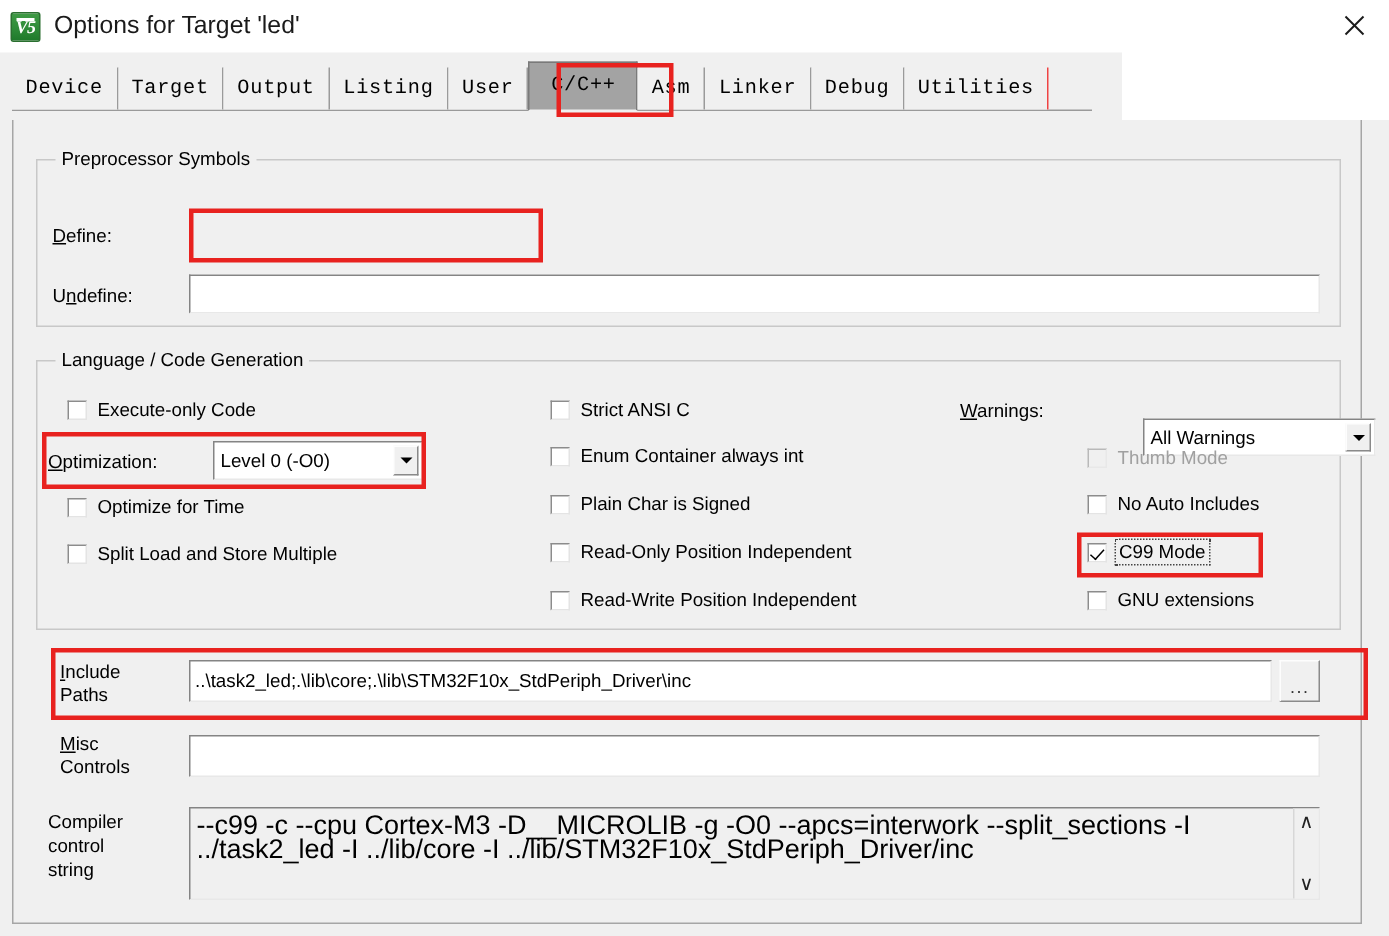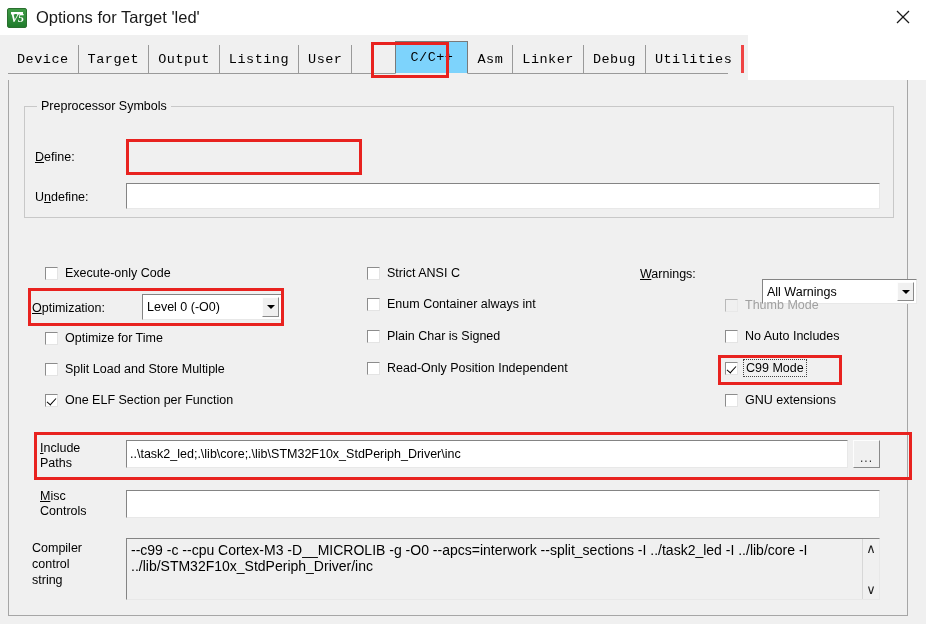--- a/index.html
+++ b/index.html
@@ -93,30 +93,29 @@
     padding: 0 9px;
     display: flex;
     align-items: center;
     background: #f0f0f0;
     border-right: 1px solid #9a9a9a;
     box-sizing: border-box;
     height: 28px;
     letter-spacing: 0.5px;
     cursor: default;
   }
-  .tab.last { border-right: 3px solid #ef4444; }
+  .tab.last { border-right: 1px solid #ef4444; }
   .tab.selected {
-    background: #7dd3fc;
+    background: #a3a3a3;
     border: 1px solid #7a7a7a;
     border-bottom: 1px solid #f0f0f0;
     border-right: 1px solid #7a7a7a;
     margin-top: -4px;
     height: 33px;
     padding: 14px 14px;
-    margin-left: 43px;
   }
   #tabstrip .tabline {
     position: absolute;
     left: 8px; right: 20px; top: 38px;
     border-top: 1px solid #9a9a9a;
   }
 
   
   #body {
     position: absolute;
@@ -269,21 +268,21 @@
     position: absolute;
     background: #f0f0f0;
     border: 1px solid;
     border-color: #848484 #e8e8e8 #e8e8e8 #848484;
     box-sizing: border-box;
     display: flex;
   }
   #cc-string-text {
     flex: 1;
     padding: 3px 4px 0 4px;
-    font-size: 14px;
+    font-size: 18px;
     line-height: 16px;
     color: #000;
     overflow: hidden;
     white-space: normal;
     word-break: break-word;
   }
   #cc-scrollbar {
     width: 17px;
     background: #f0f0f0;
     border-left: 1px solid #d7d7d7;
@@ -345,20 +344,23 @@
     <div class="group-title">Preprocessor Symbols</div>
   </div>
 
   <div class="field-label right" style="left:35px; top:70px; width:88px;"><span class="ul">D</span>efine:</div>
 
   <div class="field-label right" style="left:35px; top:110px; width:88px;">U<span class="ul">n</span>define:</div>
   <div class="textbox" style="left:126px; top:103px; width:754px; height:26px;">
     <span class="val"></span>
   </div>
 
+  <div class="groupbox" style="left:24px; top:160px; width:870px; height:180px;">
+    <div class="group-title">Language / Code Generation</div>
+  </div>
 
   <div class="cbrow" style="left:45px; top:186px;">
     <span class="cbox"></span>
     <span class="cblabel">Execute-only Code</span>
   </div>
 
   <div class="field-label" style="left:32px; top:221px;"><span class="ul">O</span>ptimization:</div>
   <div class="combo" style="left:142px; top:214px; width:140px; height:26px;">
     <span>Level 0 (-O0)</span>
     <span class="arrowbtn">
@@ -367,40 +369,40 @@
   </div>
 
   <div class="cbrow" style="left:45px; top:251px;">
     <span class="cbox"></span>
     <span class="cblabel">Optimize for Time</span>
   </div>
   <div class="cbrow" style="left:45px; top:282px;">
     <span class="cbox"></span>
     <span class="cblabel">Split Load and Store Multiple</span>
   </div>
-  <div class="cbrow" style="left:45px; top:313px;">
-    <span class="cbox checked"></span>
-    <span class="cblabel">One ELF Section per Function</span>
-  </div>
 
   <div class="cbrow" style="left:367px; top:186px;">
     <span class="cbox"></span>
     <span class="cblabel">Strict ANSI C</span>
   </div>
   <div class="cbrow" style="left:367px; top:217px;">
     <span class="cbox"></span>
     <span class="cblabel">Enum Container always int</span>
   </div>
   <div class="cbrow" style="left:367px; top:249px;">
     <span class="cbox"></span>
     <span class="cblabel">Plain Char is Signed</span>
   </div>
   <div class="cbrow" style="left:367px; top:281px;">
     <span class="cbox"></span>
     <span class="cblabel">Read-Only Position Independent</span>
+  </div>
+  <div class="cbrow" style="left:367px; top:313px;">
+    <span class="cbox"></span>
+    <span class="cblabel">Read-Write Position Independent</span>
   </div>
 
   <div class="field-label" style="left:640px; top:187px;"><span class="ul">W</span>arnings:</div>
   <div class="combo" style="left:718px; top:199px; width:155px; height:25px;margin-left:44px;">
     <span>All Warnings</span>
     <span class="arrowbtn">
         <span class="tri-down"></span>
       </span>
   </div>
 

